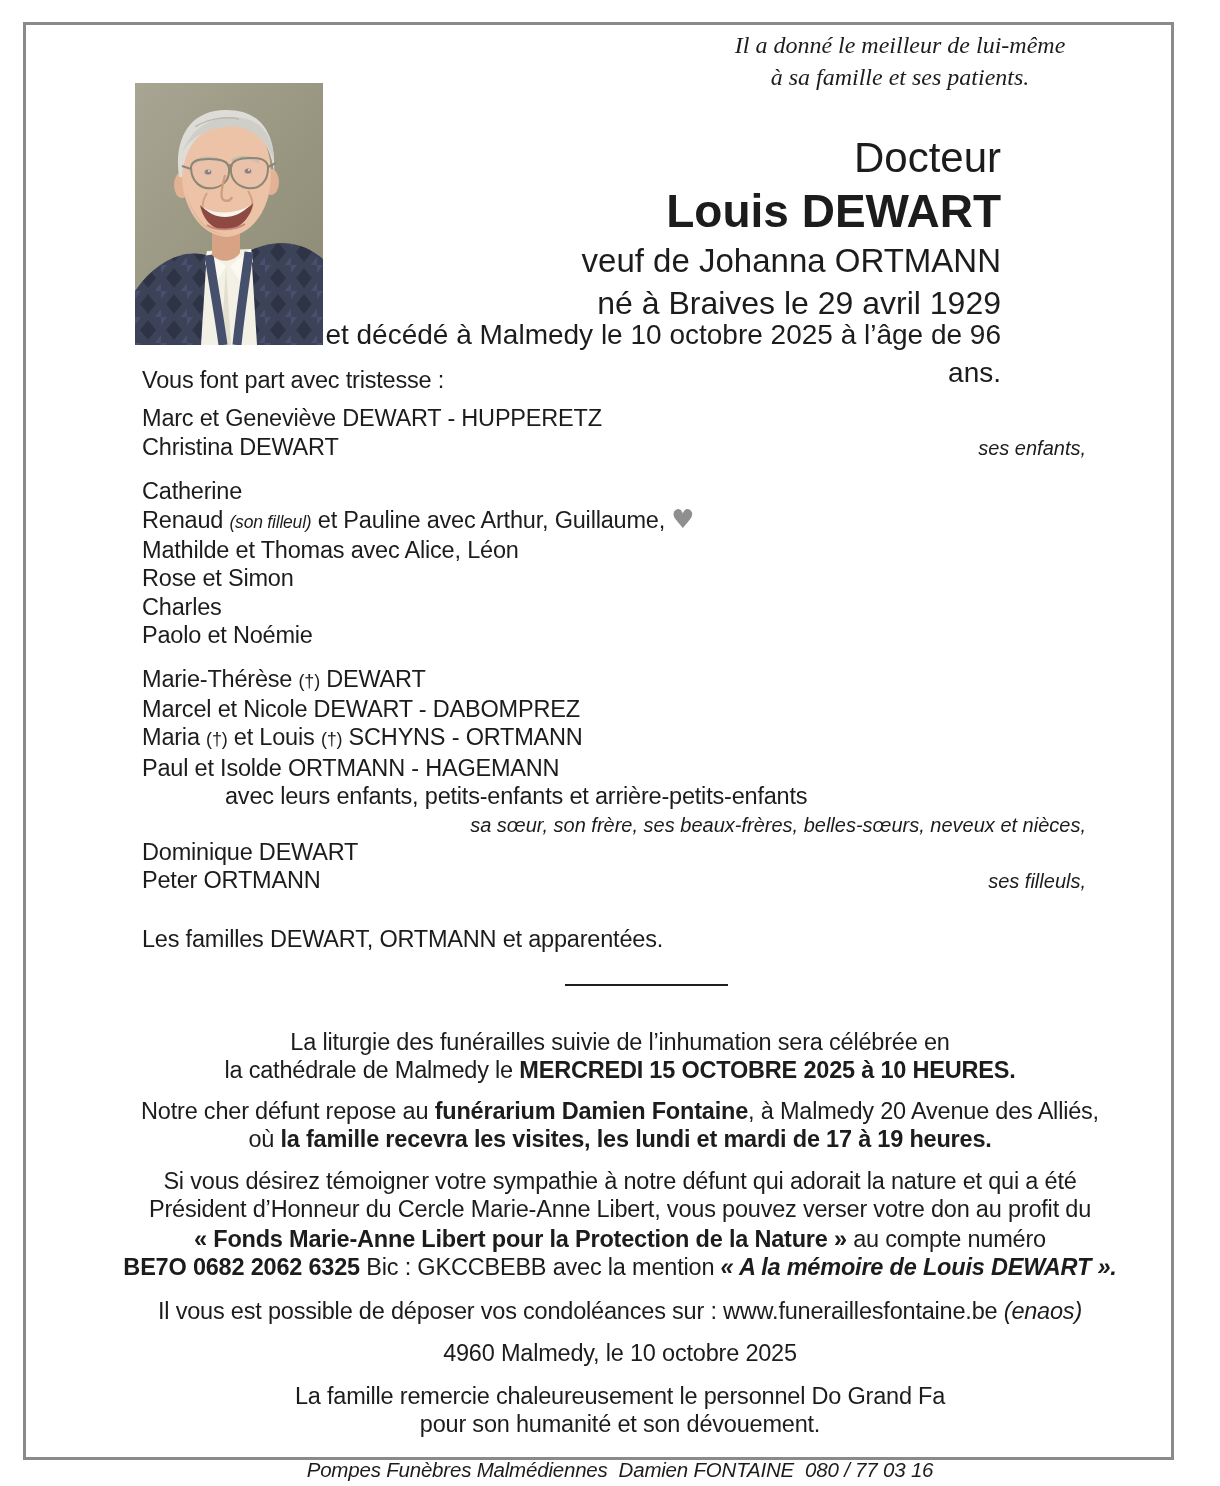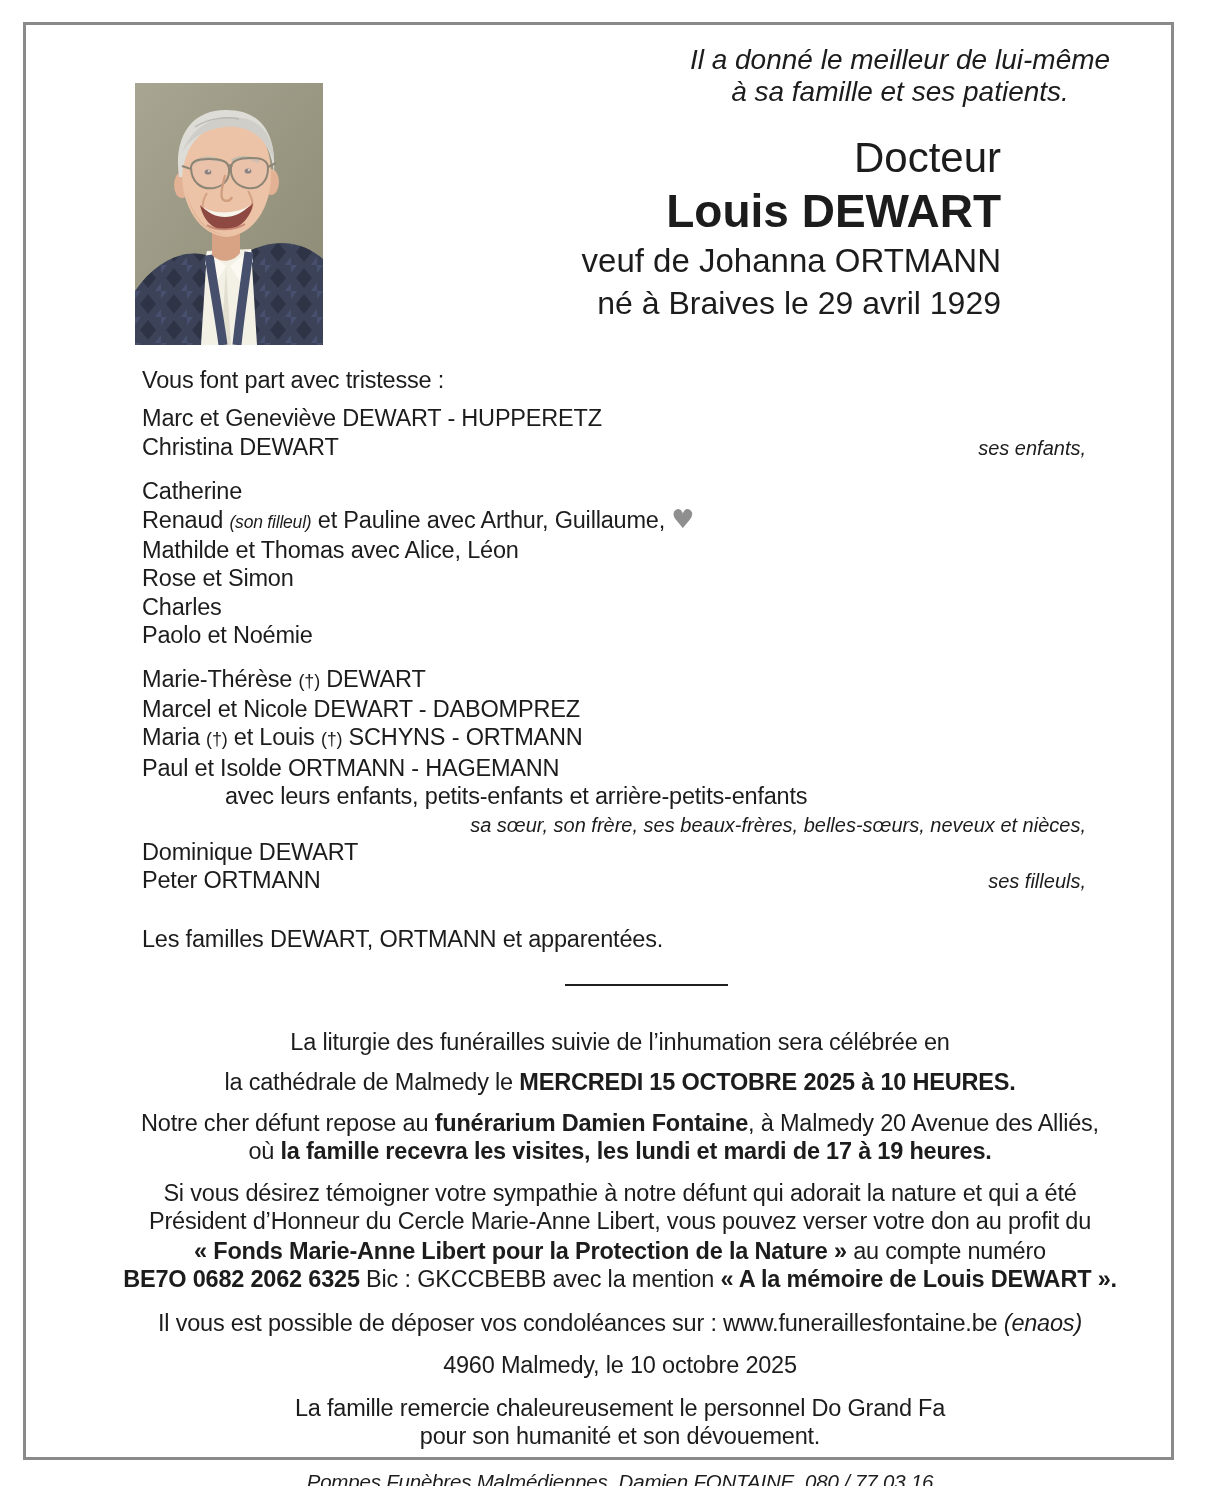--- a/index.html
+++ b/index.html
@@ -5,22 +5,22 @@
   html,body { margin:0; padding:0; background:#ffffff; }
   .page {
     position:relative; width:1220px; height:1486px; background:#ffffff;
     font-family:"Liberation Sans", sans-serif; color:#1c1c1c; overflow:hidden;
   }
   .sheet {
     position:absolute; left:23px; top:22px; width:1151px; height:1438px;
     border:3px solid #8a8a8a; box-sizing:border-box;
   }
   .quote {
-    position:absolute; left:594px; top:19px; width:560px;
-    text-align:center; font-style:italic; font-size:28px; line-height:32px;
+    position:absolute; left:594px; top:4px; width:560px;
+    text-align:center; font-style:italic; font-size:24px; line-height:32px;font-family:Liberation Serif, serif;
   }
   .photo { position:absolute; left:109px; top:58px; width:188px; height:262px; }
   .header { position:absolute; left:275px; top:107px; width:700px; text-align:right; }
   .h-title  { font-size:42px; line-height:52px; }
   .h-name   { font-size:46px; line-height:54px; font-weight:bold; }
   .h-spouse { font-size:33px; line-height:46px; }
   .h-birth  { font-size:32px; line-height:38px; }
   .h-death  { font-size:28px; line-height:38px; margin-top:-6px; }
   .names {
     position:absolute; left:116px; top:341px; width:944px;
@@ -32,23 +32,23 @@
   .note   { font-style:italic; font-size:17.5px;margin-top:24px; }
   .dag    { font-size:18px; }
   .heart  { color:#8f8f8f; font-family:"DejaVu Sans", sans-serif; font-size:26px; line-height:1; }
   .indent { padding-left:83px; }
   .m10 { margin-top:10px; } .m15 { margin-top:15px; } .m29 { margin-top:29px; }
   .sep { position:absolute; left:539px; top:959px; width:163px; border-top:2.5px solid #1f1f1f; }
   .ceremony {
     position:absolute; left:44px; top:1003px; width:1100px; text-align:center;
     font-size:23.5px; line-height:28px; letter-spacing:-0.2px;
   }
-  .c2{margin-top:2px} .c6{margin-top:12px} .c13{margin-top:13px} .c14{margin-top:14px}
+  .c2{margin-top:2px} .c6{margin-top:0} .c13{margin-top:13px} .c14{margin-top:14px}
   .c15{margin-top:15px} .c16{margin-top:16px} .c19{margin-top:19px}
-  .bi { font-weight:bold; }
+  .bi { font-weight:bold; font-style:italic; }
   .it { font-style:italic; }
   .cfooter { font-style:italic; font-size:20.5px; line-height:26px; white-space:pre-wrap; }
 </style>
 </head>
 <body>
 
 <div class="page">
   <div class="sheet">
 
     <div class="quote">
@@ -103,20 +103,21 @@
       <path d="M65,122 C75,134 108,133 118,120 C116,136 103,147 90,147 C77,147 68,136 65,122 Z" fill="#8e4a42"></path>
       <path d="M68,124 C78,132 104,131 115,122 C108,130 99,134 90,134 C81,134 73,130 68,124 Z" fill="#f7f4ec"></path>
       <path d="M72,142 C80,148 100,148 110,141" stroke="#c98874" stroke-width="1.6" fill="none"></path>
     </svg>
 
     <div class="header">
       <div class="h-title">Docteur</div>
       <div class="h-name">Louis DEWART</div>
       <div class="h-spouse">veuf de Johanna ORTMANN</div>
       <div class="h-birth">né à Braives le 29 avril 1929</div>
+      <div class="h-death">et décédé à Malmedy le 10 octobre 2025 à l’âge de 96 ans.</div>
     </div>
 
     <div class="names">
       <div>Vous font part avec tristesse :</div>
 
       <div class="m10">Marc et Geneviève DEWART - HUPPERETZ</div>
       <div class="flexline">
         <span>Christina DEWART</span>
         <span class="rlabel">ses enfants,</span>
       </div>

